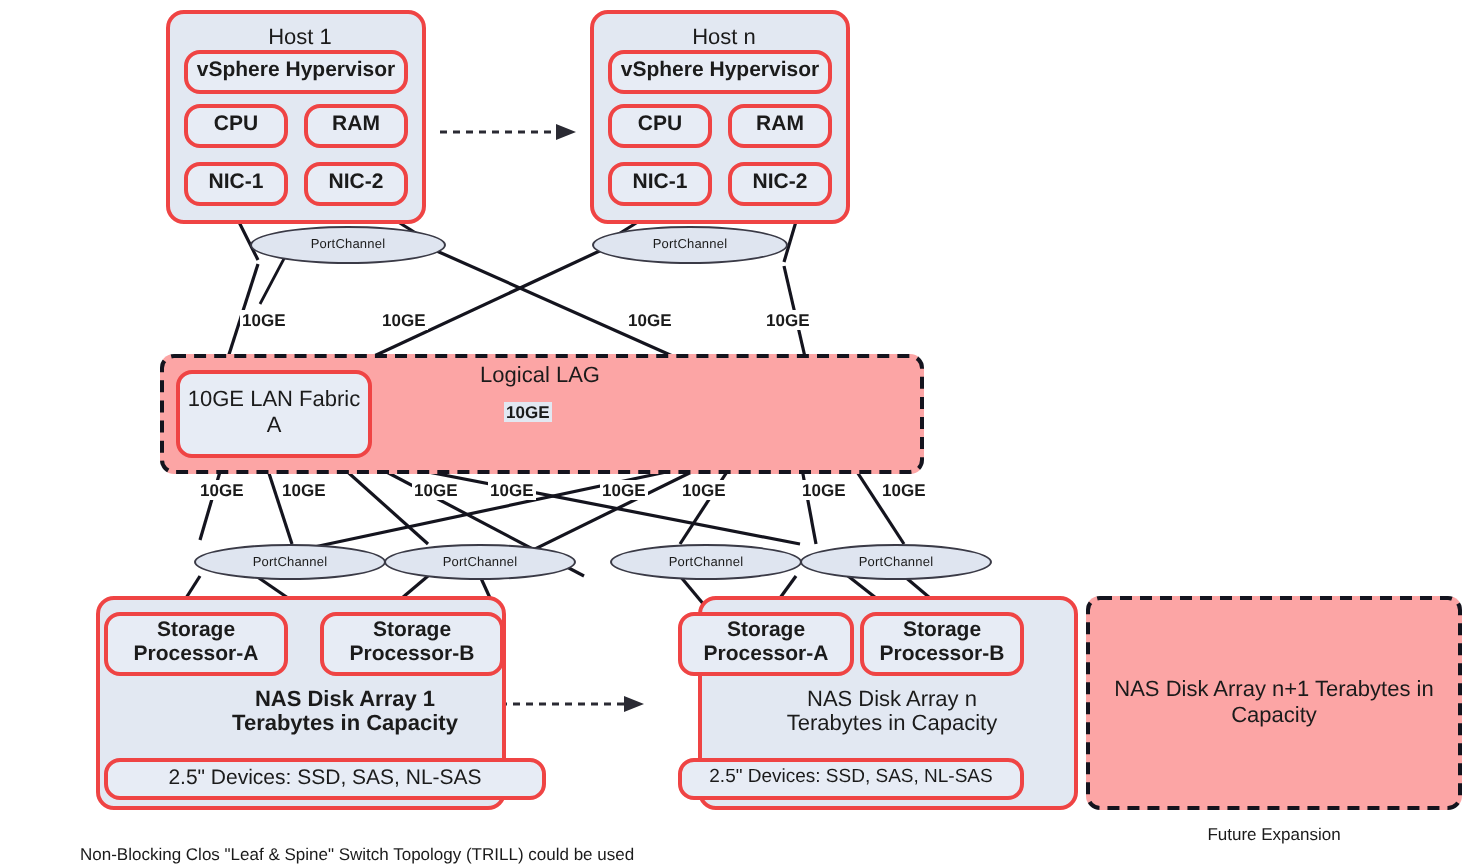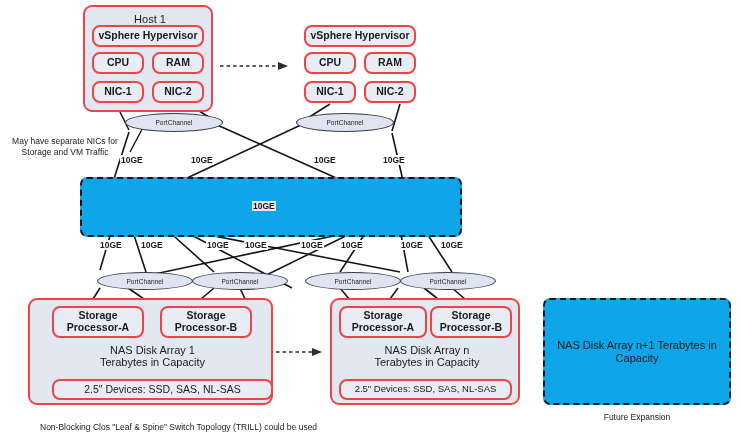--- a/index.html
+++ b/index.html
@@ -4,21 +4,21 @@
 <style>
   html,body{margin:0;padding:0;background:#ffffff;}
   body{width:740px;height:432px;position:relative;overflow:hidden;
        font-family:"Liberation Sans","DejaVu Sans",sans-serif;color:#1b1b1b;}
   #stage{position:absolute;left:0;top:0;width:740px;height:432px;}
   svg#wires{position:absolute;left:0;top:0;width:740px;height:432px;pointer-events:none;}
 
   .box{position:absolute;box-sizing:border-box;background:#e2e8f2;
        border:2px solid #ef4444;border-radius:9px;}
   .box.inner{border-radius:8px;border-width:2px;background:#e7ecf5;}
-  .box.dashed{border:2.5px dashed #14141e;background:#0ea5e9;border-radius:7px;}
+  .box.dashed{border:2.5px dashed #14141e;background:#fca5a5;border-radius:7px;}
 
   .lbl{position:absolute;box-sizing:border-box;display:flex;
        align-items:center;justify-content:center;text-align:center;
        line-height:1.12;white-space:pre;}
   .ctr{display:flex;align-items:center;justify-content:center;
        width:100%;height:100%;text-align:center;line-height:1.14;}
 
   .t-host{font-size:11px;}
   .t-inner{font-size:10.5px;font-weight:bold;}
   .t-fabric{font-size:11px;}
@@ -115,49 +115,55 @@
   <div class="box inner" style="left:92px;top:81px;width:52px;height:22px;">
     <span class="ctr t-inner">NIC-1</span>
   </div>
   <div class="box inner" style="left:152px;top:81px;width:52px;height:22px;">
     <span class="ctr t-inner">NIC-2</span>
   </div>
   <div class="pc" style="left:125px;top:113px;width:98px;height:19px;">
     <span class="t-pc">PortChannel</span>
   </div>
 
+  <div class="box" style="left:295px;top:5px;width:130px;height:107px;">
+    <div class="lbl t-host" style="left:0;top:4px;width:130px;height:16px;">Host n</div>
+  </div>
   <div class="box inner" style="left:304px;top:25px;width:112px;height:22px;">
     <span class="ctr t-inner">vSphere Hypervisor</span>
   </div>
   <div class="box inner" style="left:304px;top:52px;width:52px;height:22px;">
     <span class="ctr t-inner">CPU</span>
   </div>
   <div class="box inner" style="left:364px;top:52px;width:52px;height:22px;">
     <span class="ctr t-inner">RAM</span>
   </div>
   <div class="box inner" style="left:304px;top:81px;width:52px;height:22px;">
     <span class="ctr t-inner">NIC-1</span>
   </div>
   <div class="box inner" style="left:364px;top:81px;width:52px;height:22px;">
     <span class="ctr t-inner">NIC-2</span>
   </div>
   <div class="pc" style="left:296px;top:113px;width:98px;height:19px;">
     <span class="t-pc">PortChannel</span>
   </div>
 
-  <div class="freetext t-note" style="left:2px;top:136px;width:126px;line-height:1.25;">May have separate NICs for
-Storage and VM Traffic</div>
 
   <div class="gelabel" style="left:120px;top:155px;">10GE</div>
   <div class="gelabel" style="left:190px;top:155px;">10GE</div>
   <div class="gelabel" style="left:313px;top:155px;">10GE</div>
   <div class="gelabel" style="left:382px;top:155px;">10GE</div>
 
   <div class="box dashed" style="left:80px;top:177px;width:382px;height:60px;"></div>
-
+  <div class="lbl t-lag" style="left:190px;top:180px;width:160px;height:16px;">Logical LAG</div>
+
+  <div class="box inner" style="left:88px;top:185px;width:98px;height:44px;">
+    <span class="ctr t-fabric">10GE LAN Fabric
+A</span>
+  </div>
   <div class="gelabel" style="left:252px;top:201px;background:#e2e8f2;">10GE</div>
 
   <div class="gelabel" style="left:99px;top:240px;">10GE</div>
   <div class="gelabel" style="left:140px;top:240px;">10GE</div>
   <div class="gelabel" style="left:206px;top:240px;">10GE</div>
   <div class="gelabel" style="left:244px;top:240px;">10GE</div>
   <div class="gelabel" style="left:300px;top:240px;">10GE</div>
   <div class="gelabel" style="left:340px;top:240px;">10GE</div>
   <div class="gelabel" style="left:400px;top:240px;">10GE</div>
   <div class="gelabel" style="left:440px;top:240px;">10GE</div>
@@ -168,37 +174,37 @@
   <div class="pc" style="left:192px;top:272px;width:96px;height:18px;">
     <span class="t-pc">PortChannel</span>
   </div>
   <div class="pc" style="left:305px;top:272px;width:96px;height:18px;">
     <span class="t-pc">PortChannel</span>
   </div>
   <div class="pc" style="left:400px;top:272px;width:96px;height:18px;">
     <span class="t-pc">PortChannel</span>
   </div>
 
-  <div class="box" style="left:28px;top:298px;width:245px;height:107px;">
+  <div class="box" style="left:48px;top:298px;width:205px;height:107px;font-weight:bold;">
     <div class="lbl t-array" style="left:0;top:40px;width:245px;height:32px;">NAS Disk Array 1
 Terabytes in Capacity</div>
   </div>
   <div class="box inner" style="left:52px;top:306px;width:92px;height:32px;">
     <span class="ctr t-inner">Storage
 Processor-A</span>
   </div>
   <div class="box inner" style="left:160px;top:306px;width:92px;height:32px;">
     <span class="ctr t-inner">Storage
 Processor-B</span>
   </div>
   <div class="box inner" style="left:52px;top:379px;width:221px;height:21px;">
     <span class="ctr t-dev">2.5" Devices: SSD, SAS, NL-SAS</span>
   </div>
 
-  <div class="box" style="left:330px;top:298px;width:190px;height:107px;">
+  <div class="box" style="left:349px;top:298px;width:190px;height:107px;">
     <div class="lbl t-array" style="left:0;top:40px;width:190px;height:32px;">NAS Disk Array n
 Terabytes in Capacity</div>
   </div>
   <div class="box inner" style="left:339px;top:306px;width:88px;height:32px;">
     <span class="ctr t-inner">Storage
 Processor-A</span>
   </div>
   <div class="box inner" style="left:430px;top:306px;width:82px;height:32px;">
     <span class="ctr t-inner">Storage
 Processor-B</span>

